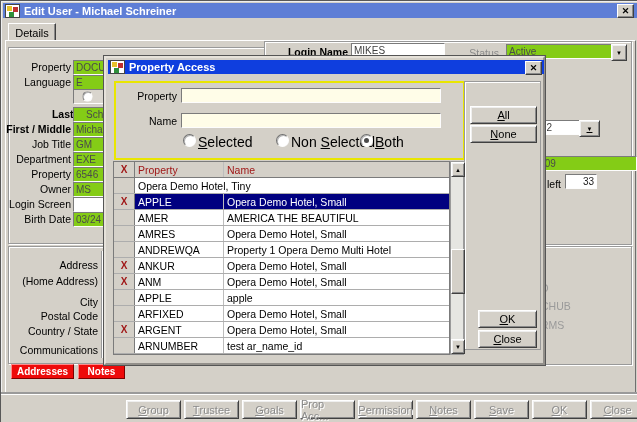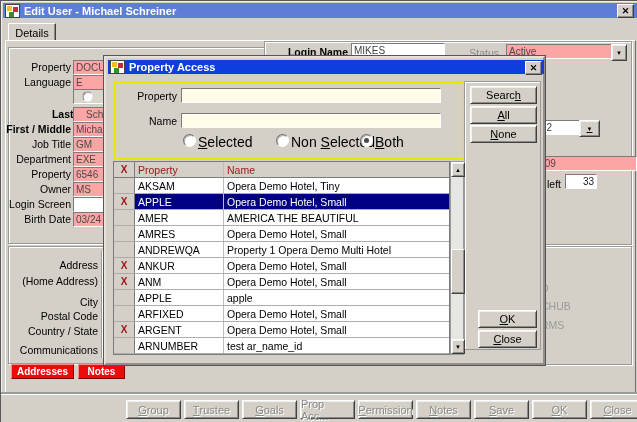--- a/index.html
+++ b/index.html
@@ -12,21 +12,21 @@
   .appicon::before{content:"";position:absolute;left:1px;top:1px;width:5px;height:5px;background:#e8c22a;box-shadow:6px 1px 0 #c03030,2px 6px 0 #2f8f3a;}
   .xbtn{position:absolute;width:15px;height:12px;background:#d4d0c8;border:1px solid;border-color:#fff #404040 #404040 #fff;
         box-shadow:inset -1px -1px 0 #8a8a8a;font-size:9px;font-weight:bold;color:#000;display:flex;align-items:center;justify-content:center;line-height:1;cursor:default;}
   .tab{position:absolute;left:7px;top:22px;width:46px;height:17px;background:#d4d0c8;border:1px solid;border-color:#fff #404040 #d4d0c8 #fff;
        box-shadow:inset -1px 0 0 #8a8a8a;display:flex;align-items:center;justify-content:center;font-size:11px;}
   .content{position:absolute;left:4px;top:39px;width:629px;height:353px;background:#d4d0c8;border-top:1px solid #fff;border-left:1px solid #fff;border-right:1px solid #6f6f6f;border-bottom:1px solid #6f6f6f;}
   .groupbox{position:absolute;border:1px solid #999;box-shadow:inset 1px 1px 0 #fff,1px 1px 0 #fff;}
   .lbl{position:absolute;text-align:right;font-size:10.5px;white-space:nowrap;}
   .b{font-weight:bold;}
   .gray{color:#8a8a8a;}
-  .field{position:absolute;height:13px;background:#fca5a5;border:1px solid;border-color:#7b7b7b #fdfdfd #fdfdfd #7b7b7b;
+  .field{position:absolute;height:13px;background:#84cc16;border:1px solid;border-color:#7b7b7b #fdfdfd #fdfdfd #7b7b7b;
          color:#4a4a4a;padding:0 2px;font-size:10px;line-height:13px;overflow:hidden;white-space:nowrap;}
   .white{background:#fff;color:#3f3f3f;}
   .btn{background:#d4d0c8;border:1px solid;border-color:#fff #404040 #404040 #fff;box-shadow:inset 1px 1px 0 #efefef,inset -1px -1px 0 #8a8a8a;
        display:flex;align-items:center;justify-content:center;font-size:11px;cursor:default;}
   .btn u{text-decoration:underline;}
   .dis{color:#8b8b8b;text-shadow:1px 1px 0 #fff;}
   .dialog{position:absolute;left:103px;top:55px;width:437px;height:305px;background:#d4d0c8;border:2px outset #e6e2da;box-shadow:0 0 0 1px #555;}
   .ybox{position:absolute;left:8px;top:23px;width:347px;height:75px;border:2px solid var(--highlight_yellow,#e9e600);}
   .cream{background:var(--cream,#fffde8);color:#222;}
   .radio{position:absolute;width:11px;height:11px;border-radius:50%;background:#fff;border:1px solid;border-color:#6f6f6f #fdfdfd #fdfdfd #6f6f6f;box-shadow:inset 1px 1px 0 #b5b5b5;}
@@ -134,36 +134,34 @@
     <input class="field cream" style="left: 75px; top: 55px; width: 254px;" value="">
 
     <div class="radio" style="left:77px;top:76px;"></div>
     <div class="rlabel" style="left:92px;top:76px;"><u>S</u>elected</div>
     <div class="radio" style="left:170px;top:76px;"></div>
     <div class="rlabel" style="left:185px;top:76px;">Non <u>S</u>elected</div>
     <div class="radio on" style="left:254px;top:76px;"></div>
     <div class="rlabel" style="left:269px;top:76px;"><u>B</u>oth</div>
 
     <div class="groupbox" style="left:358px;top:23px;width:75px;height:267px;box-shadow:inset 1px 1px 0 #fff;"></div>
-    <div class="btn" style="position:absolute;left:364px;top:28px;width:65px;height:16px;">Searc<u>h</u></div>
     <div class="btn" style="position:absolute;left:364px;top:48px;width:65px;height:16px;"><u>A</u>ll</div>
     <div class="btn" style="position:absolute;left:364px;top:67px;width:65px;height:16px;"><u>N</u>one</div>
     <div class="btn" style="position:absolute;left:372px;top:252px;width:57px;height:16px;"><u>O</u>K</div>
     <div class="btn" style="position:absolute;left:372px;top:272px;width:57px;height:16px;"><u>C</u>lose</div>
 
     <div id="ptable">
       <div class="thead">
         <div class="cx">X</div>
         <div class="cp">Property</div>
         <div class="cn">Name</div>
       </div>
       <div id="ptbody" style="display:flex;flex-direction:column;flex:1;">
           <div class="trow">
             <div class="cx"></div>
-            <div class="cp">AKSAM</div>
             <div class="cn">Opera Demo Hotel, Tiny</div>
           </div>
           <div class="trow sel">
             <div class="cx">X</div>
             <div class="cp">APPLE</div>
             <div class="cn">Opera Demo Hotel, Small</div>
           </div>
           <div class="trow">
             <div class="cx"></div>
             <div class="cp">AMER</div>

